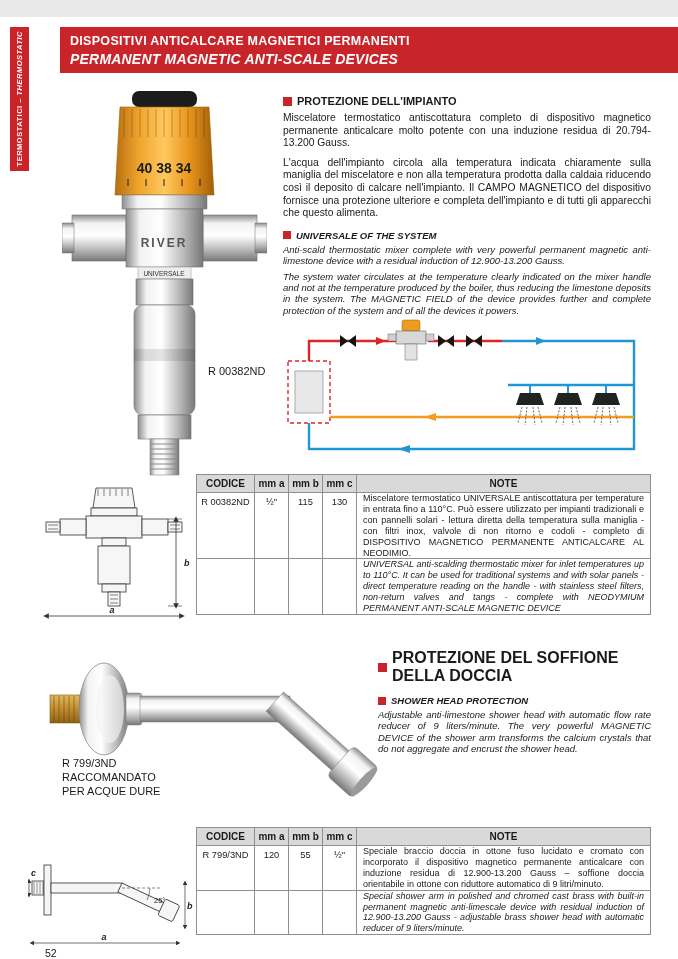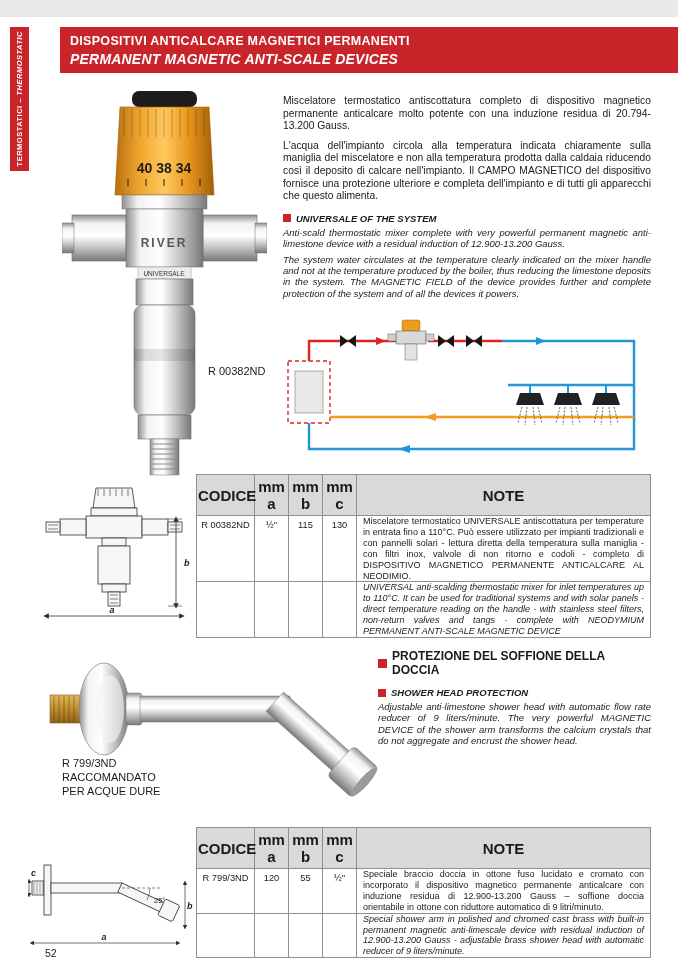--- a/index.html
+++ b/index.html
@@ -17,38 +17,38 @@
   
   .header-band{position:absolute;left:60px;top:10px;width:618px;height:46px;background:#c9242a;
             color:#fff;box-sizing:border-box;padding:7px 0 0 10px;}
   .header-title{font-size:12.5px;font-weight:bold;letter-spacing:.3px;}
   .header-sub{font-size:14px;font-weight:bold;font-style:italic;margin-top:3px;letter-spacing:.2px;}
 
   
   .sec1{position:absolute;left:283px;top:78px;width:368px;}
   .sec2{position:absolute;left:378px;top:632px;width:273px;}
   .h-it{display:flex;align-items:center;gap:5px;font-weight:bold;font-size:11px;margin:0 0 5px 0;}
-  .sec2 .h-it{font-size:12px;}
+  .sec2 .h-it{font-size:16px;}
   .h-en{display:flex;align-items:center;gap:5px;font-weight:bold;font-style:italic;font-size:9.5px;margin:10px 0 3px 0;}
   .sq{width:9px;height:9px;background:#c9242a;flex:0 0 auto;}
   .h-en .sq{width:8px;height:8px;}
   .p-it{font-size:10.3px;line-height:12.6px;text-align:justify;margin:0 0 7px 0;}
   .p-en{font-size:9.5px;line-height:11.4px;font-style:italic;text-align:justify;margin:0 0 4px 0;color:#222;}
 
   
   .code-label{position:absolute;font-size:11px;}
   #code1{left:208px;top:348px;}
   .code-block{position:absolute;left:62px;top:739px;width:160px;font-size:11px;line-height:14px;}
   .code-block .rec-en{font-style:italic;font-size:9.5px;line-height:11.5px;margin-top:2px;}
 
   
   .spec-table{position:absolute;left:196px;width:455px;border-collapse:collapse;background:#fff;table-layout:fixed;}
   #table1{top:457px;} #table2{top:810px;}
   .spec-table th,.spec-table td{border:1px solid #8f8f8f;}
-  .spec-table th{background:#d9d9d9;font-size:15px;font-weight:bold;padding:3px 1px;}
+  .spec-table th{background:#d9d9d9;font-size:10px;font-weight:bold;padding:3px 1px;}
   .spec-table td.val{font-size:9.3px;text-align:center;vertical-align:top;padding:4px 1px;}
   .spec-table td.note{font-size:9px;line-height:10.9px;text-align:justify;padding:0 6px;vertical-align:top;}
   .spec-table td.note.en{font-style:italic;}
 
   
   #mixer-photo{position:absolute;left:62px;top:60px;}
   #schematic{position:absolute;left:278px;top:300px;}
   #drawing1{position:absolute;left:36px;top:465px;}
   #shower-photo{position:absolute;left:48px;top:628px;}
   #drawing2{position:absolute;left:28px;top:826px;}
@@ -149,20 +149,24 @@
       <line x1="89" y1="367" x2="116" y2="367"></line>
         <line x1="89" y1="372" x2="116" y2="372"></line>
       <line x1="89" y1="377" x2="116" y2="377"></line>
         <line x1="89" y1="382" x2="116" y2="382"></line>
       <line x1="89" y1="387" x2="116" y2="387"></line>
         <line x1="89" y1="392" x2="116" y2="392"></line>
     </g>
   </svg>
 
   <div class="sec1">
+    <div class="h-it">
+      <span class="sq"></span>
+      <span>PROTEZIONE DELL'IMPIANTO</span>
+    </div>
     <p class="p-it">Miscelatore termostatico antiscottatura completo di dispositivo magnetico permanente anticalcare molto potente con una induzione residua di 20.794-13.200 Gauss.</p>
     <p class="p-it">L'acqua dell'impianto circola alla temperatura indicata chiaramente sulla maniglia del miscelatore e non alla temperatura prodotta dalla caldaia riducendo così il deposito di calcare nell'impianto. Il CAMPO MAGNETICO del dispositivo fornisce una protezione ulteriore e completa dell'impianto e di tutti gli apparecchi che questo alimenta.</p>
     <div class="h-en">
       <span class="sq"></span>
       <span>UNIVERSALE OF THE SYSTEM</span>
     </div>
     <p class="p-en">Anti-scald thermostatic mixer complete with very powerful permanent magnetic anti-limestone device with a residual induction of 12.900-13.200 Gauss.</p>
     <p class="p-en">The system water circulates at the temperature clearly indicated on the mixer handle and not at the temperature produced by the boiler, thus reducing the limestone deposits in the system. The MAGNETIC FIELD of the device provides further and complete protection of the system and of all the devices it powers.</p>
   </div>
 

